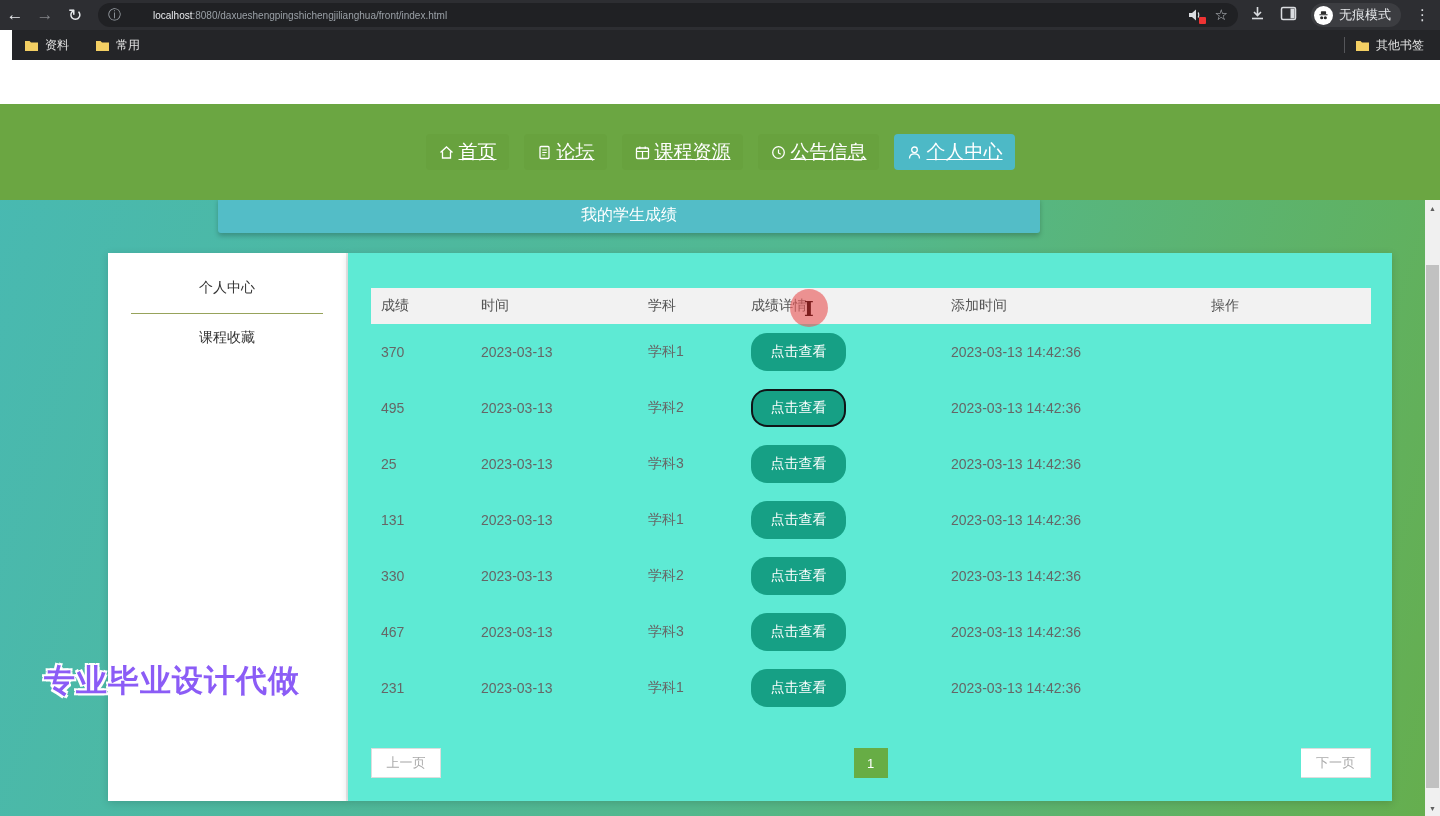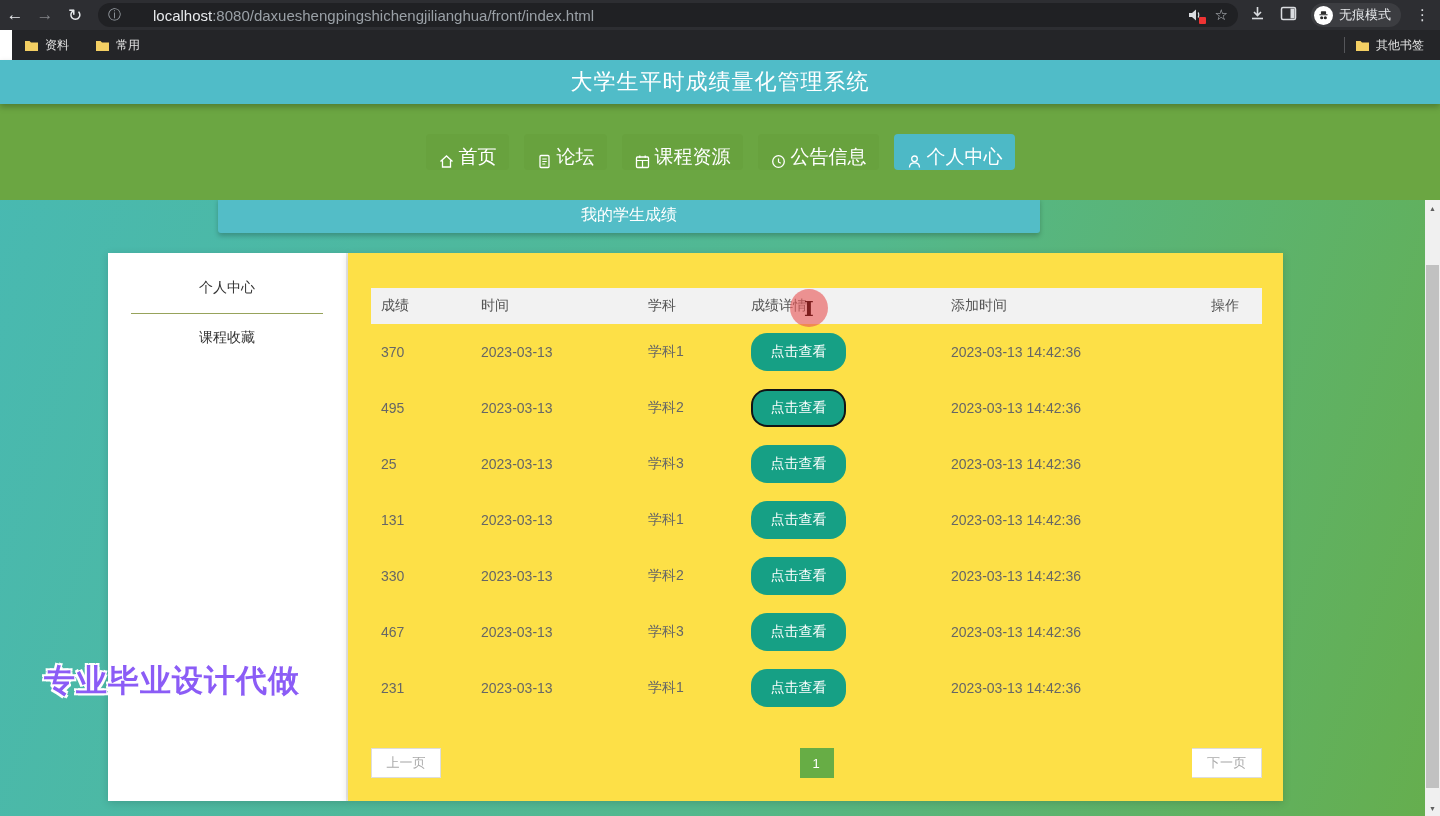--- a/index.html
+++ b/index.html
@@ -8,21 +8,21 @@
   .stage { position:relative; width:1440px; height:816px; background:#fff; }
 
   
   .toolbar { position:absolute; left:0; top:0; width:1440px; height:30px;
     background:#2d2e32; display:flex; align-items:center; z-index:20; }
   .navbtn { color:#e8eaed; font-size:17px; width:30px; text-align:center; cursor:pointer; }
   .navbtn.dim { color:#84868a; }
   .urlpill { height:24px; width:1140px; margin-left:8px; background:#202124;
     border-radius:13px; display:flex; align-items:center; padding:0 10px; }
   .info-ic { color:#9aa0a6; font-size:13px; margin-right:8px; }
-  .url { font-size:15px; color:#9aa0a6; white-space:nowrap; overflow:hidden;padding-left:24px; }
+  .url { font-size:10px; color:#9aa0a6; white-space:nowrap; overflow:hidden;padding-left:24px; }
   .url b { color:#e8eaed; font-weight:400; }
   .pill-right { margin-left:auto; display:flex; align-items:center; gap:12px; }
   .tb-ic { position:relative; display:inline-flex; }
   .star { color:#bdc1c6; font-size:15px; }
   .badge { position:absolute; right:-3px; bottom:-2px; width:7px; height:7px; background:#e33; border-radius:1px; }
   .chrome-right { margin-left:auto; display:flex; align-items:center; gap:14px; padding-right:10px; }
   .incog { background:#3c3d41; border-radius:14px; height:24px; display:flex; align-items:center;
     gap:6px; padding:0 10px 0 3px; color:#e8eaed; font-size:13px; }
   .incog-circle { width:19px; height:19px; background:#fff; border-radius:50%;
     display:flex; align-items:center; justify-content:center; }
@@ -34,22 +34,22 @@
   .bm-right { margin-left:auto; display:flex; align-items:center; gap:10px; }
   .bm-divider { width:1px; height:16px; background:#55565a; }
 
   
   .site-header { position:absolute; left:0; top:60px; width:1440px; height:44px;
     background:#50bcc8; z-index:6; display:flex; align-items:center; justify-content:center;
     box-shadow:0 3px 6px rgba(0,0,0,0.25); }
   .site-title { color:#fff; font-size:22px; letter-spacing:1px; }
   .site-nav { position:absolute; left:0; top:104px; width:1440px; height:96px;
     background:#6ba642; z-index:5; display:flex; align-items:center; justify-content:center; gap:15px; }
-  .nav-item { height:36px; display:flex; align-items:flex-end; gap:4px; padding:0 12px;
-    color:#fff; font-size:19px; background:#68a23e; border-radius:4px; cursor:pointer; }
+  .nav-item { height:36px; display:flex; align-items:center; gap:4px; padding:0 12px;
+    color:#fff; font-size:19px; background:#68a23e; border-radius:4px; cursor:pointer;text-decoration:underline; }
   .nav-item.active { background:#4db9c6; }
   .nav-item svg { display:block; }
 
   
   .page-bg { position:absolute; left:0; top:104px; width:1440px; height:712px;
     background:linear-gradient(108deg,#48b9b2 0%,#53b88d 55%,#66ae4d 100%); z-index:0; }
 
   .banner { position:absolute; left:218px; top:197px; width:822px; height:36px;
     background:#53bdc7; border-radius:3px; z-index:2; display:flex; align-items:center;
     justify-content:center; box-shadow:0 3px 5px rgba(0,0,0,0.22); }
@@ -59,22 +59,22 @@
   .sidebar { position:absolute; left:108px; top:253px; width:240px; height:548px;
     background:#fff; z-index:3; border-right:2px solid #e9e9e9;
     box-shadow:0 2px 8px rgba(0,0,0,0.15); padding:0 23px; }
   .sb-title { height:50px; display:flex; align-items:center; justify-content:center;
     margin-top:10px; font-size:14px; color:#333; }
   .sb-rule { border:none; height:1px; background:#97a35b; }
   .sb-item { height:44px; display:flex; align-items:center; justify-content:center;
     font-size:14px; color:#333; cursor:pointer; margin-top:2px; }
   .sb-item.active { background:#4cbac6; height:42px; margin-top:12px; }
 
-  .main-card { position:absolute; left:348px; top:253px; width:935px; height:548px;
-    background:#fde047; z-index:3; box-shadow:0 2px 8px rgba(0,0,0,0.15); }
+  .main-card { position:absolute; left:348px; top:253px; width:1044px; height:548px;
+    background:#5eead4; z-index:3; box-shadow:0 2px 8px rgba(0,0,0,0.15); }
   .table-wrap { margin:35px 21px 0 23px; }
   .trow { display:grid; grid-template-columns:100px 167px 103px 200px 260px 1fr;
     align-items:center; height:56px; }
   .trow.head { height:36px; background:#f2f2f2; }
   .cell { padding-left:10px; font-size:14px; color:#666; }
   .trow.head .cell { color:#555; }
   .view-btn { width:95px; height:38px; background:#16a085; color:#fff; border:none;
     border-radius:16px; font-size:14px; cursor:pointer;
     font-family:"Liberation Sans","DejaVu Sans",sans-serif; }
   .trow:nth-child(2) .view-btn { border:2px solid #101417; }
@@ -173,23 +173,20 @@
         <svg width="15" height="13" viewBox="0 0 15 13">
             <path d="M1 2h4.5L7 3.5h7V12H1z" fill="#f3cf63"></path>
           </svg>
         <span>其他书签</span>
       </span>
     </span>
   </div>
 
   <div class="page-bg"></div>
 
-  <div class="site-header">
-    <span class="site-title">大学生平时成绩量化管理系统</span>
-  </div>
 
   <div class="site-nav">
     <div class="nav-item">
       <svg width="17" height="17" viewBox="0 0 17 17">
           <path d="M2.5 8.5L8.5 3l6 5.5M4.5 7.5V14h8V7.5" stroke="#fff" stroke-width="1.3" fill="none"></path>
         </svg>
       <span>首页</span>
     </div>
     <div class="nav-item">
       <svg width="17" height="17" viewBox="0 0 17 17">

